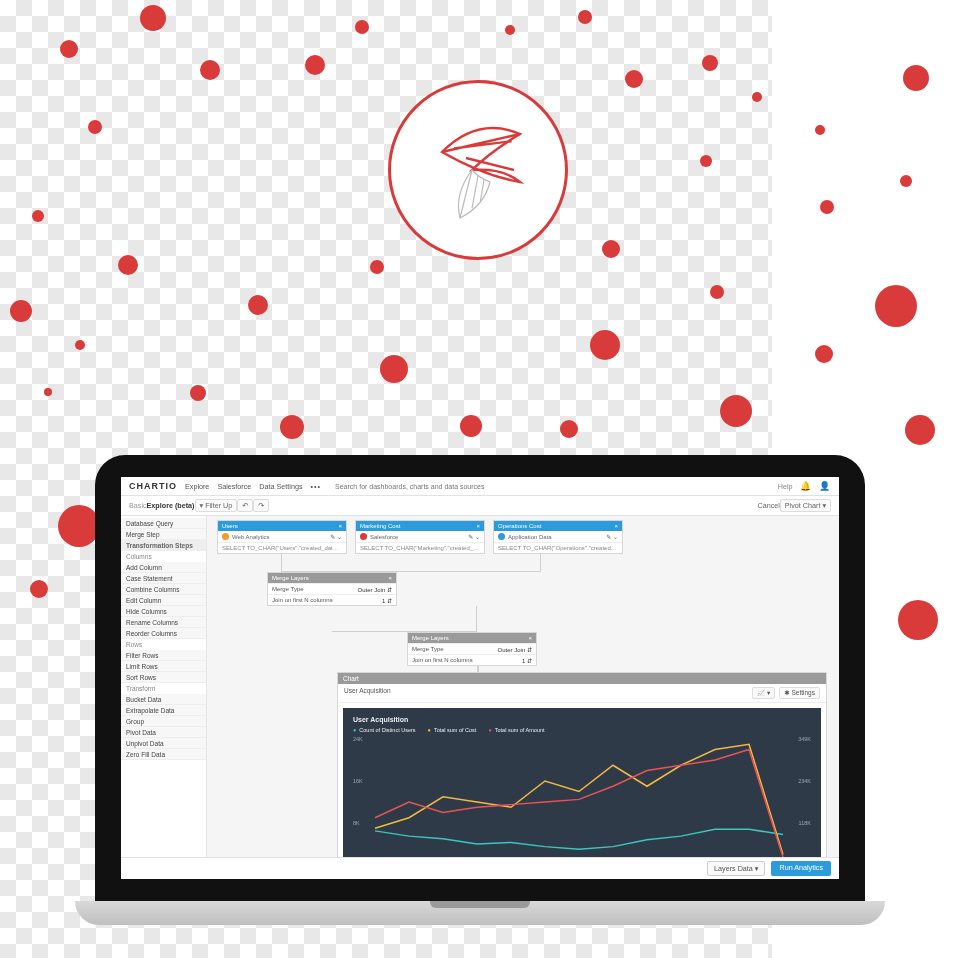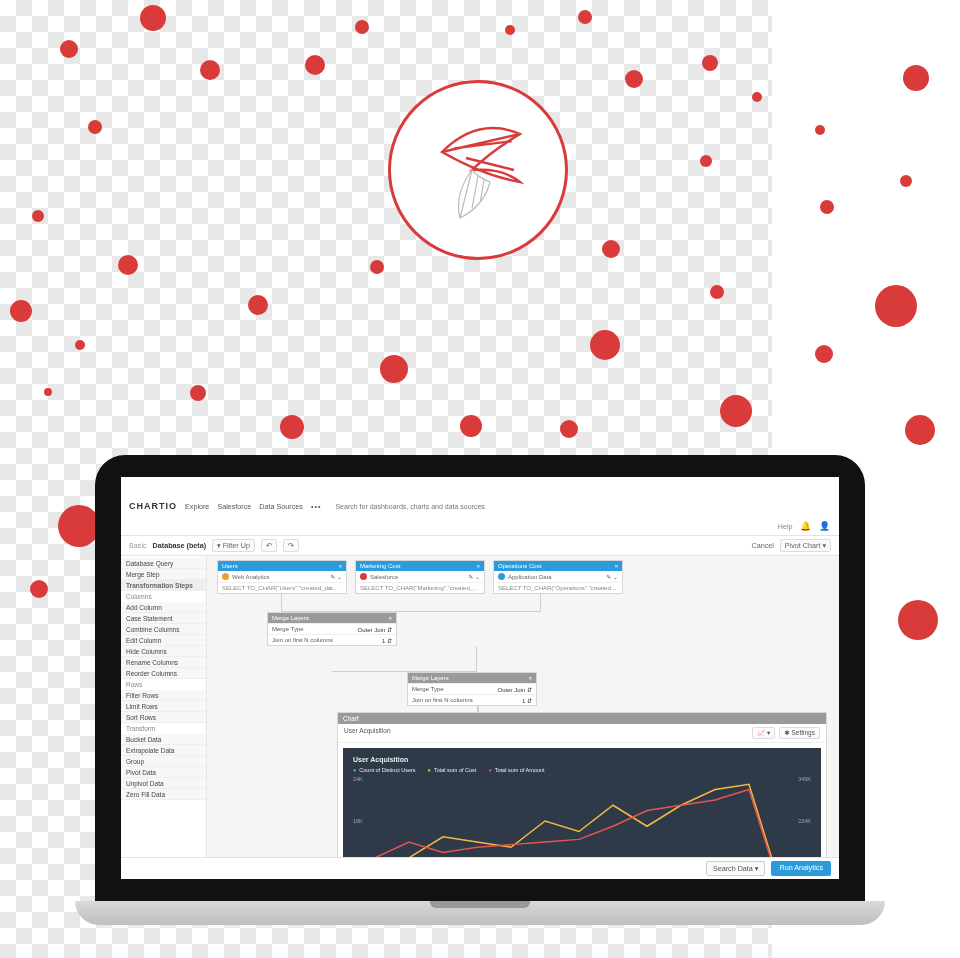--- a/index.html
+++ b/index.html
@@ -43,24 +43,24 @@
   content: ""; position: absolute; top: 0; left: calc(50% - 50px); width: 100px; height: 7px;
   background: #9a9a9a; border-radius: 0 0 6px 6px;
 }
 
 .topbar { display: flex; align-items: center; padding: 4px 8px; border-bottom: 1px solid #e2e2e2; gap: 8px; }
 .brand { font-weight: 700; letter-spacing: 1px; font-size: 9px; }
 .topnav { display: flex; gap: 8px; }
 .topnav span { color: #555; }
 .dots3 { color: #888; letter-spacing: 1px; }
 .search { flex: 1; margin-left: 6px; color: #bbb; border: none; font-size: 7px; }
-.topright { display: flex; gap: 8px; align-items: center; color: #888; margin-top: 40px; }
+.topright { display: flex; gap: 8px; align-items: center; color: #888; }
 .topright .icon { font-size: 9px; }
 
-.subbar { display: flex; align-items: center; padding: 3px 8px; border-bottom: 1px solid #e2e2e2; gap: 6px; color: #666; }
+.subbar { display: flex; align-items: center; padding: 3px 8px; border-bottom: 1px solid #e2e2e2; color: #666; }
 .subbar .tab-plain { color: #999; }
 .subbar .tab-active { font-weight: 600; color: #333; }
 .mini-btn { border: 1px solid #ddd; border-radius: 2px; padding: 1px 4px; background: #fafafa; }
 .subbar .spacer { flex: 1; }
 
 .workarea { flex: 1; display: flex; background: #f5f5f5; overflow: hidden; }
 
 .side { width: 86px; background: #fff; border-right: 1px solid #e6e6e6; padding-top: 2px; }
 .side .group { font-size: 6.5px; color: #888; padding: 2px 5px; }
 .side .item { font-size: 6.5px; color: #444; padding: 1.5px 5px; background: #f7f7f7; border-bottom: 1px solid #eee; }
@@ -159,34 +159,34 @@
 
   <div class="laptop">
     <div class="bezel">
       <div class="screen">
 
         <div class="topbar">
           <span class="brand">CHARTIO</span>
           <div class="topnav">
             <span>Explore</span>
             <span>Salesforce</span>
-            <span>Data Sources</span>
+            <span>Data Settings</span>
             <span class="dots3">•••</span>
           </div>
           <input class="search" placeholder="Search for dashboards, charts and data sources" style="">
           <div class="topright">
             <span>Help</span>
             <span class="icon">🔔</span>
             <span class="icon">👤</span>
           </div>
         </div>
 
         <div class="subbar">
           <span class="tab-plain">Basic</span>
-          <span class="tab-active">Database (beta)</span>
+          <span class="tab-active">Explore (beta)</span>
           <span class="mini-btn">▾ <span>Filter Up</span></span>
           <span class="mini-btn">↶</span>
           <span class="mini-btn">↷</span>
           <span class="spacer"></span>
           <span>Cancel</span>
           <span class="mini-btn"><span>Pivot Chart</span> ▾</span>
         </div>
 
         <div class="workarea">
 
@@ -318,21 +318,21 @@
                       <polyline points="22,80.75 56,65 90,75.5 124,70.25 158,67.625 192,65 226,62.375 260,49.25 294,33.5 328,28.25 362,23 396,12.5 430,120.125" fill="none" stroke="#e85454" stroke-width="1.5"></polyline>
                     </svg>
                   </div>
               </div>
             </div>
 
           </div>
         </div>
 
         <div class="footer">
-          <span class="pv">Search Data ▾</span>
+          <span class="pv">Layers Data ▾</span>
           <span class="run">Run Analytics</span>
         </div>
 
       </div>
     </div>
     <div class="base"></div>
   </div>
 
 </div>
 

